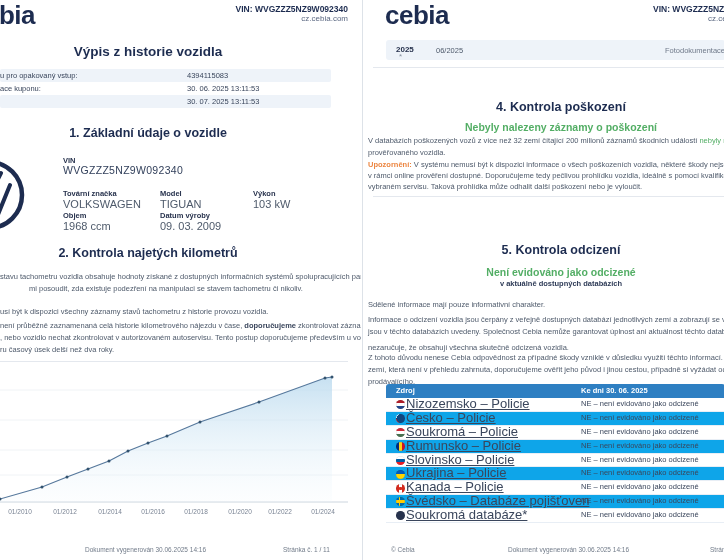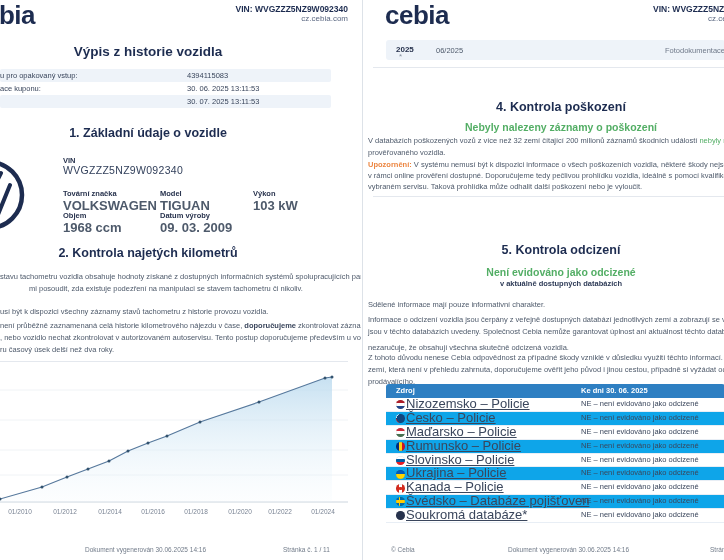--- a/index.html
+++ b/index.html
@@ -14,21 +14,21 @@
   .hdr-site{color:#5a6781;font-size:8px;white-space:nowrap;}
   .sec-title{font-weight:bold;color:#1d2c50;font-size:12.5px;text-align:center;width:400px;}
   .doc-title{font-weight:bold;color:#1d2c50;font-size:13.5px;text-align:center;width:400px;}
   .green-h{font-weight:bold;color:#53ae65;font-size:10.5px;text-align:center;width:400px;}
   .green-sub{font-weight:bold;color:#2e3b57;font-size:7.5px;text-align:center;width:400px;}
   .row{position:absolute;height:13px;width:331px;border-radius:2px;}
   .row.tint{background:#eef3f9;}
   .row .lbl{position:absolute;left:0;top:0;line-height:13px;font-size:7.5px;color:#3a465c;}
   .row .val{position:absolute;left:187px;top:0;line-height:13px;font-size:7.5px;color:#3a465c;}
   .flabel{font-weight:bold;color:#27324d;font-size:7.5px;white-space:nowrap;}
-  .fvalue{color:#4e5a6b;font-size:13px;white-space:nowrap;font-weight:bold;}
+  .fvalue{color:#4e5a6b;font-size:11px;white-space:nowrap;}
   .vin-big{color:#33415c;font-size:10.5px;letter-spacing:0.3px;white-space:nowrap;}
   .pline{position:absolute;font-size:7.5px;color:#4e5a6b;white-space:nowrap;}
   .hr{position:absolute;height:1px;background:#e4e8ee;}
   .footer-txt{position:absolute;font-size:6.5px;color:#717b89;white-space:nowrap;}
   .orange{color:#ec8540;font-weight:bold;}
   .greent{color:#53ae65;}
   .boldt{font-weight:bold;color:#3a465c;}
   .photo-row{position:absolute;left:23px;top:40px;width:339px;height:20px;background:#eef3f9;border-radius:3px;}
   .photo-row .yr{position:absolute;left:10px;top:5px;font-weight:bold;font-size:8px;color:#27324d;}
   .photo-row .dt{position:absolute;left:50px;top:6px;font-size:7.5px;color:#4e5a6b;}
@@ -201,21 +201,21 @@
       <span class="tname">Nizozemsko – Policie</span>
       <span class="tstat">NE – není evidováno jako odcizené</span>
     </div>
     <div class="trow alt">
       <span class="flag flag-cz"></span>
       <span class="tname">Česko – Policie</span>
       <span class="tstat">NE – není evidováno jako odcizené</span>
     </div>
     <div class="trow">
       <span class="flag flag-hu"></span>
-      <span class="tname">Maďarsko – Policie</span>
+      <span class="tname">Soukromá – Policie</span>
       <span class="tstat">NE – není evidováno jako odcizené</span>
     </div>
     <div class="trow alt">
       <span class="flag flag-ro"></span>
       <span class="tname">Rumunsko – Policie</span>
       <span class="tstat">NE – není evidováno jako odcizené</span>
     </div>
     <div class="trow">
       <span class="flag flag-si"></span>
       <span class="tname">Slovinsko – Policie</span>

